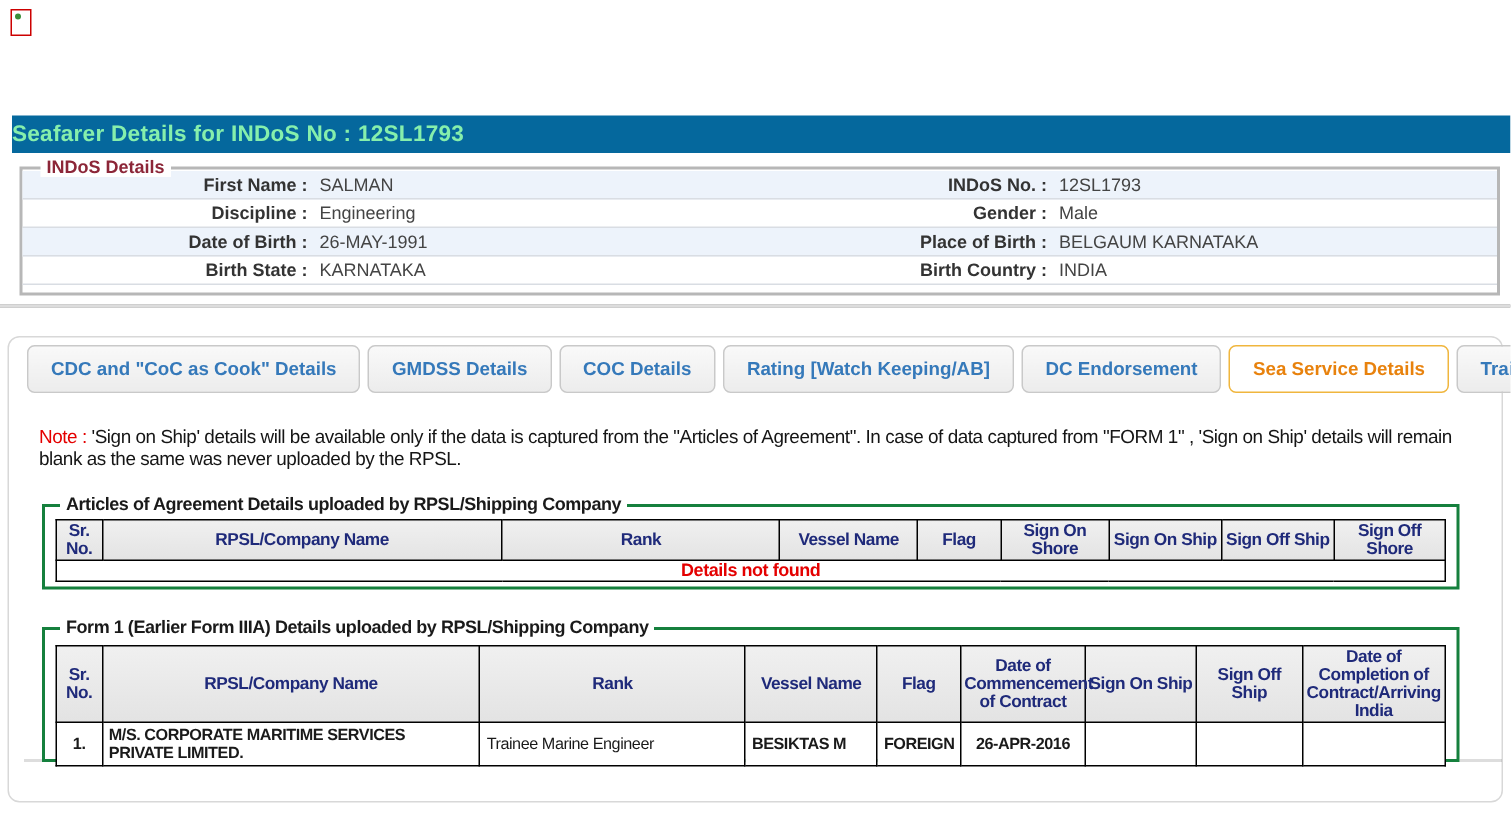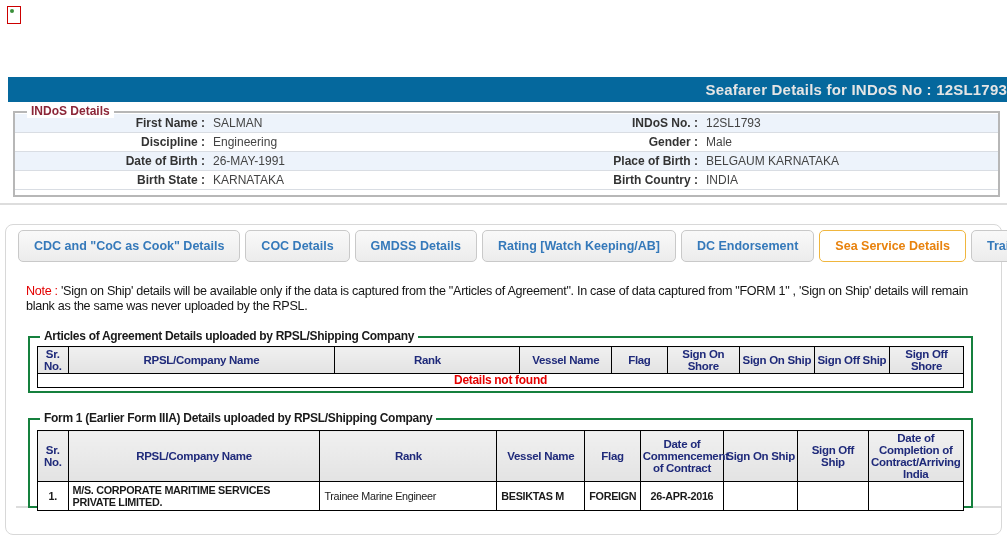--- a/index.html
+++ b/index.html
@@ -10,22 +10,22 @@
   }
 
   
   .broken-img { position:absolute; top:6px; left:7px; width:14px; height:18px;
     border:1px solid #cc0000; background:#fff; }
   .broken-img::after { content:""; position:absolute; left:2px; top:2px;
     width:4px; height:4px; background:#3a8f3a; border-radius:50%; }
 
   
   .title-bar { position:absolute; top:77px; left:8px; right:0; height:25px;
-    background:#05689D; color:#e5e5e5; font-size:15px; font-weight:bold;
-    text-align:right; line-height:25px; letter-spacing:.2px; }
+    background:#05689D; color:#86efac; font-size:15px; font-weight:bold;
+    text-align:left; line-height:25px; letter-spacing:.2px; }
 
   
   .fs { position:absolute; border:2px solid #15803d; background:#fff; }
   .fs-legend { position:absolute; top:-9px; left:10px; background:#fff;
     padding:0 4px; font-size:12px; font-weight:bold; white-space:nowrap; }
   .fs-indos { top:111px; left:13px; width:987px; height:86px; border-color:#b7b7b7; }
   .fs-indos .fs-legend { color:#8C2638; left:12px; }
   .indos-rows { margin-top:1px; }
   .indos-row { display:grid; grid-template-columns:190px 296px 197px 1fr;
     height:19px; line-height:18px; font-size:12px; border-bottom:1px solid #d9dde3; }
@@ -115,22 +115,22 @@
       <span class="ind-value">INDIA</span>
     </div>
   </div>
 </div>
 
 <div class="divider1"></div>
 
 <div class="panel">
   <div class="tabs">
     <div class="tab">CDC and "CoC as Cook" Details</div>
+    <div class="tab">GMDSS Details</div>
     <div class="tab">COC Details</div>
-    <div class="tab">GMDSS Details</div>
     <div class="tab">Rating [Watch Keeping/AB]</div>
     <div class="tab">DC Endorsement</div>
     <div class="tab active">Sea Service Details</div>
     <div class="tab">Training Details</div>
   </div>
 
   <div class="note">
     <span class="note-prefix">Note :</span>
     <span>'Sign on Ship' details will be available only if the data is captured from the "Articles of Agreement". In case of data captured from "FORM 1" , 'Sign on Ship' details will remain blank as the same was never uploaded by the RPSL.</span>
   </div>

